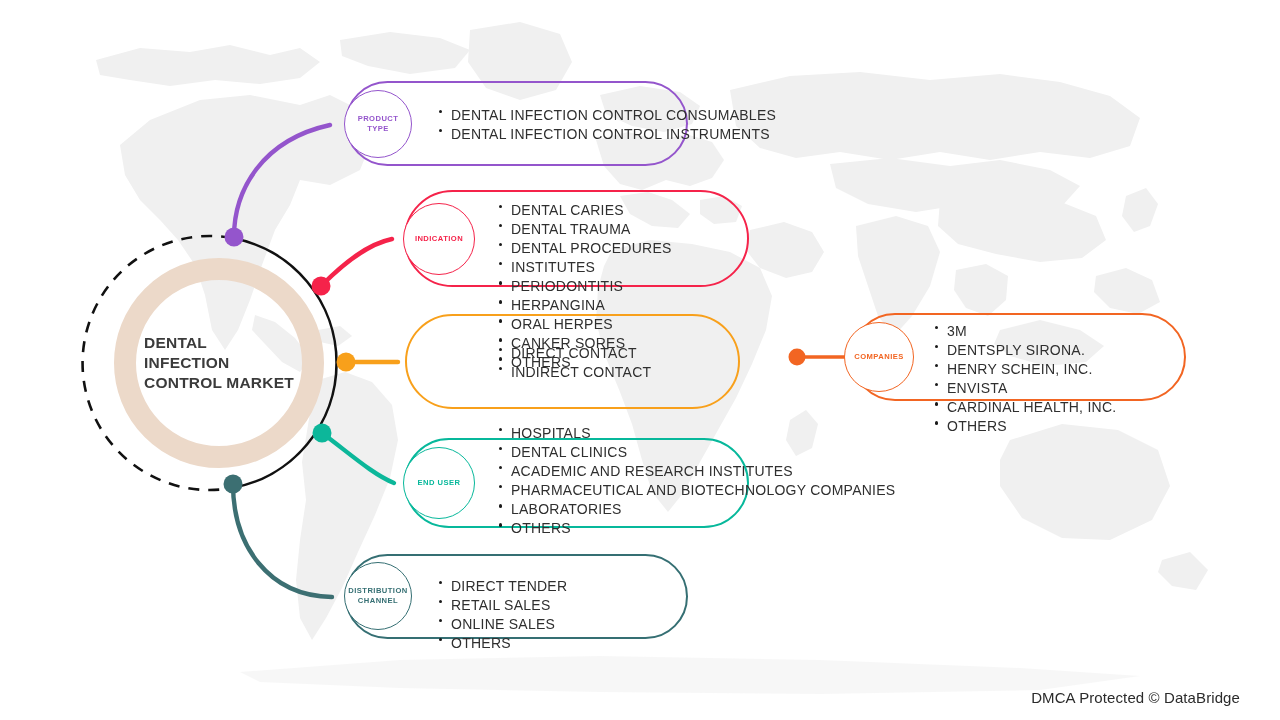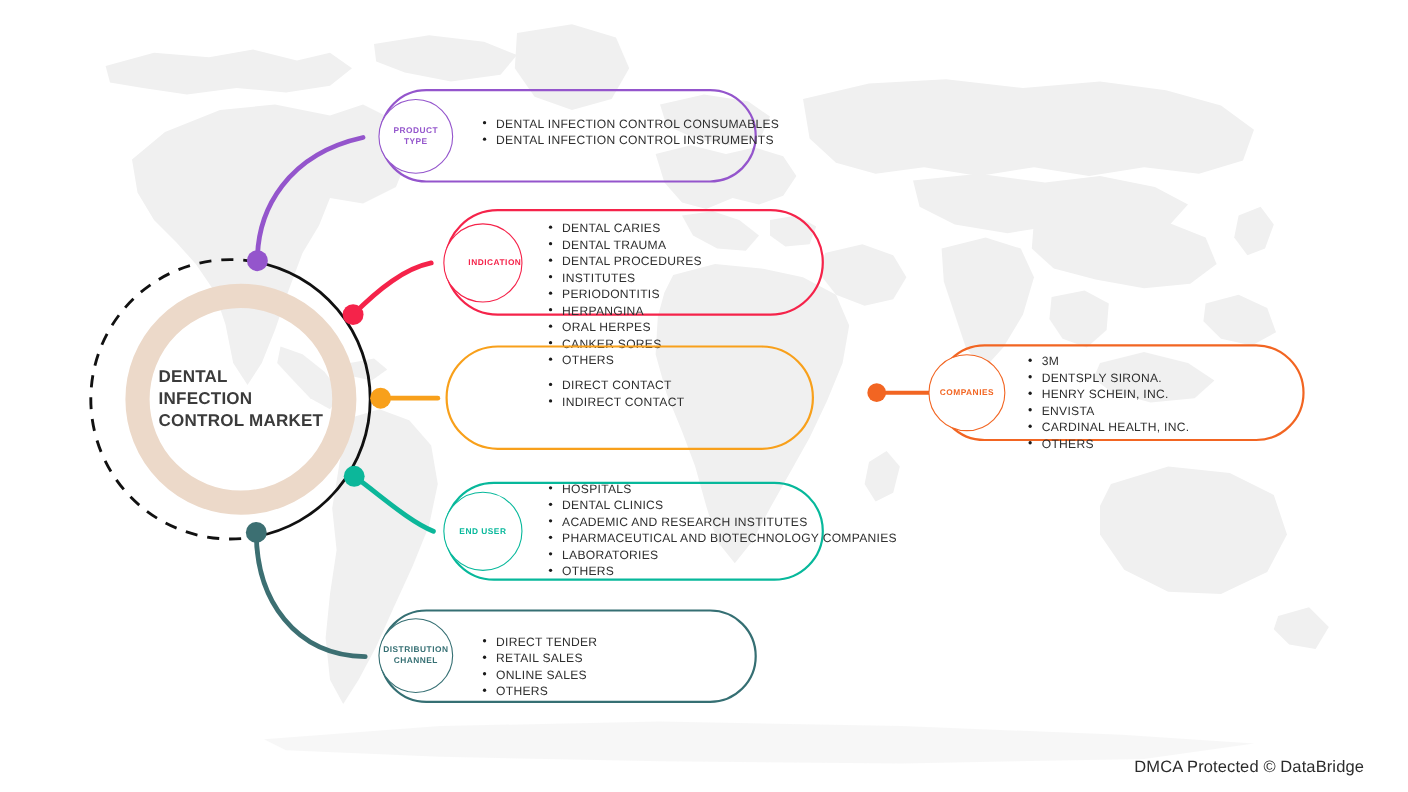--- a/index.html
+++ b/index.html
@@ -69,21 +69,21 @@
   }
   .bullets {
     position: absolute;
     margin: 0;
     padding: 0;
     list-style: none;
   }
   .bullets li {
     position: relative;
     padding-left: 13px;
-    font-size: 11px;
+    font-size: 14px;
     line-height: 1.36;
     letter-spacing: 0.25px;
     color: #2f2f2f;
     white-space: nowrap;
   }
   .bullets li::before {
     content: "";
     position: absolute;
     left: 1px;
     top: 4px;
@@ -212,21 +212,21 @@
     <span style="color:#9455cc;">PRODUCT
 TYPE</span>
   </div>
   <ul class="bullets" style="left:438px; top:106px;">
     <li>DENTAL INFECTION CONTROL CONSUMABLES</li>
     <li>DENTAL INFECTION CONTROL INSTRUMENTS</li>
   </ul>
 
   <div class="pill" style="left:404px; top:190px; width:345px; height:97px; border-radius:49px; border-color:#f5234a;">
   </div>
-  <div class="label-circle" style="left:403px; top:203px; width:72px; height:72px; border-color:#f5234a;justify-content:flex-end;">
+  <div class="label-circle" style="left:403px; top:203px; width:72px; height:72px; border-color:#f5234a;">
     <span style="color:#f5234a;">INDICATION</span>
   </div>
   <ul class="bullets" style="left:498px; top:201px;">
     <li>DENTAL CARIES</li>
     <li>DENTAL TRAUMA</li>
     <li>DENTAL PROCEDURES</li>
     <li>INSTITUTES</li>
     <li>PERIODONTITIS</li>
     <li>HERPANGINA</li>
     <li>ORAL HERPES</li>
@@ -239,21 +239,21 @@
   <ul class="bullets" style="left:498px; top:344px;">
     <li>DIRECT CONTACT</li>
     <li>INDIRECT CONTACT</li>
   </ul>
 
   <div class="pill" style="left:404px; top:438px; width:345px; height:90px; border-radius:45px; border-color:#07b89b;">
   </div>
   <div class="label-circle" style="left:403px; top:447px; width:72px; height:72px; border-color:#07b89b;">
     <span style="color:#07b89b;">END USER</span>
   </div>
-  <ul class="bullets" style="left:498px; top:438px;">
+  <ul class="bullets" style="left:498px; top:424px;">
     <li>HOSPITALS</li>
     <li>DENTAL CLINICS</li>
     <li>ACADEMIC AND RESEARCH INSTITUTES</li>
     <li>PHARMACEUTICAL AND BIOTECHNOLOGY COMPANIES</li>
     <li>LABORATORIES</li>
     <li>OTHERS</li>
   </ul>
 
   <div class="pill" style="left:345px; top:554px; width:343px; height:85px; border-radius:43px; border-color:#356f73;">
   </div>

